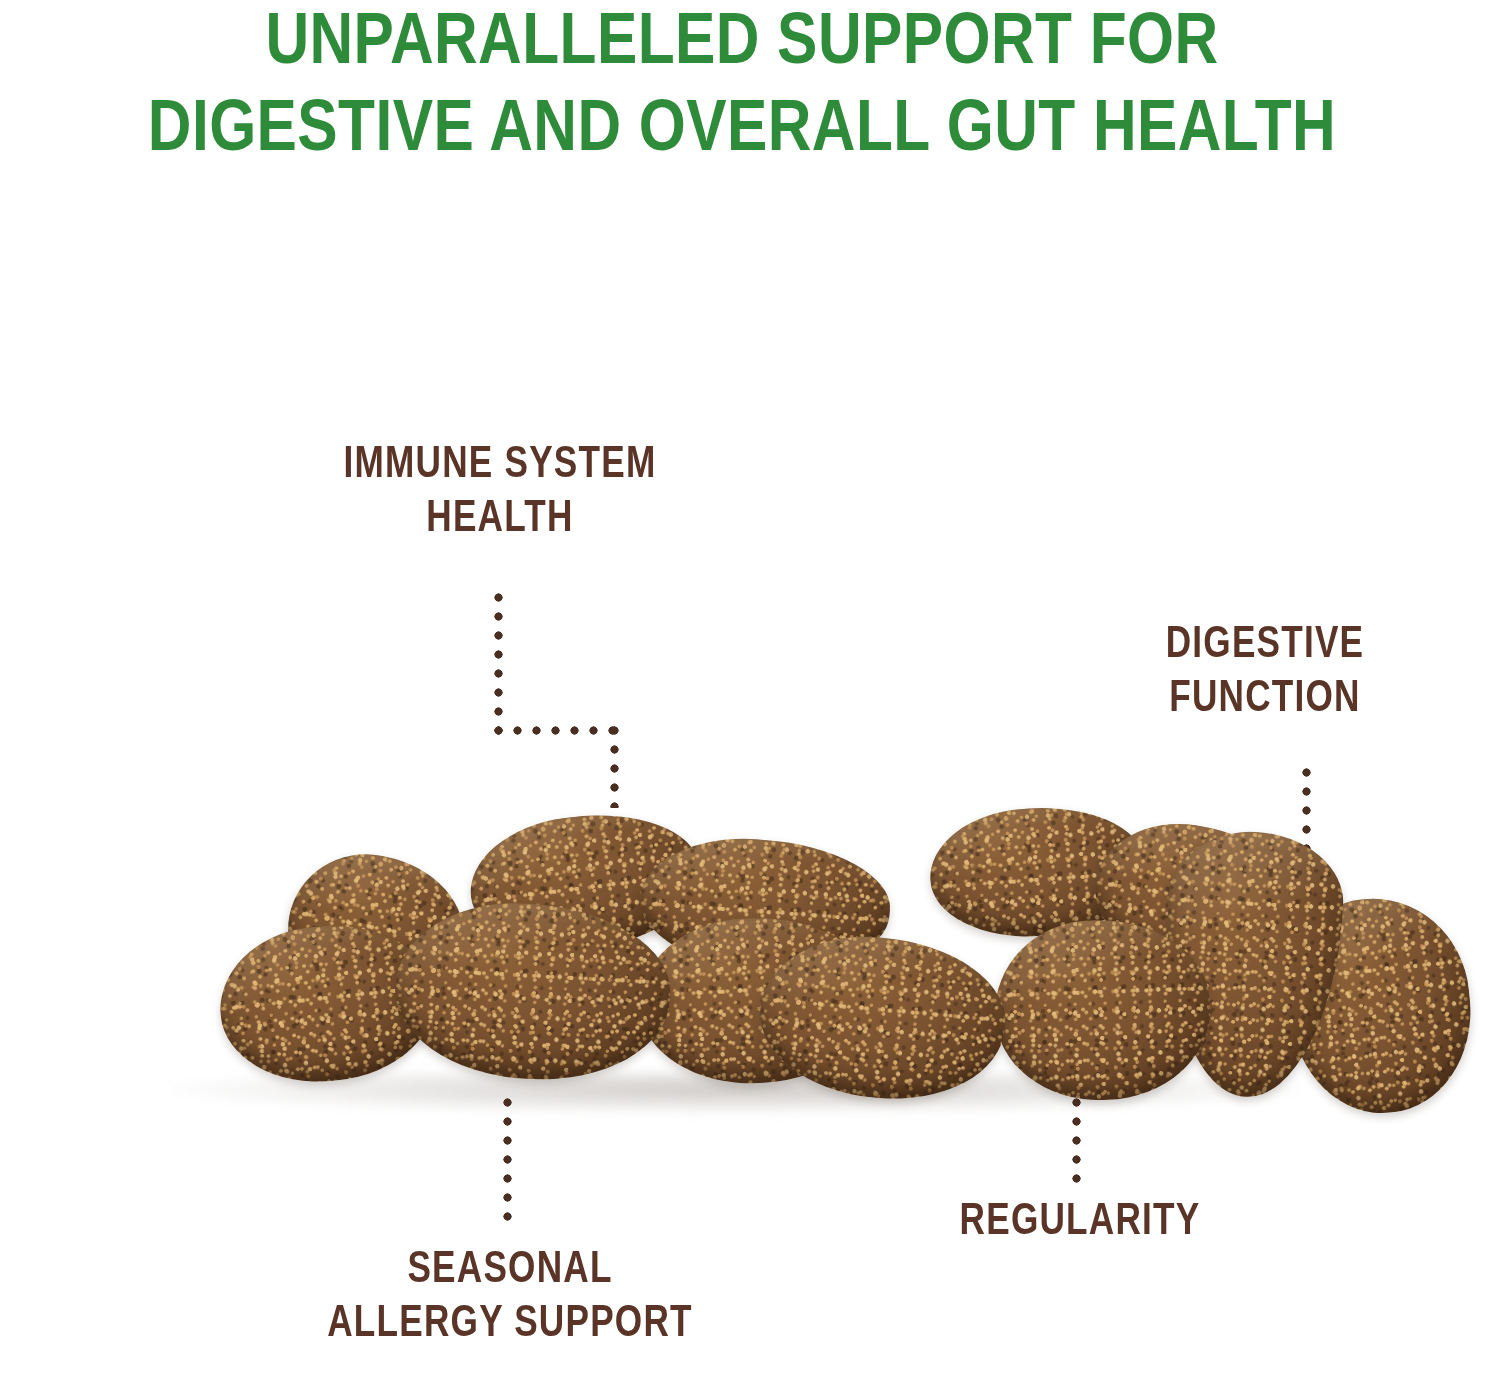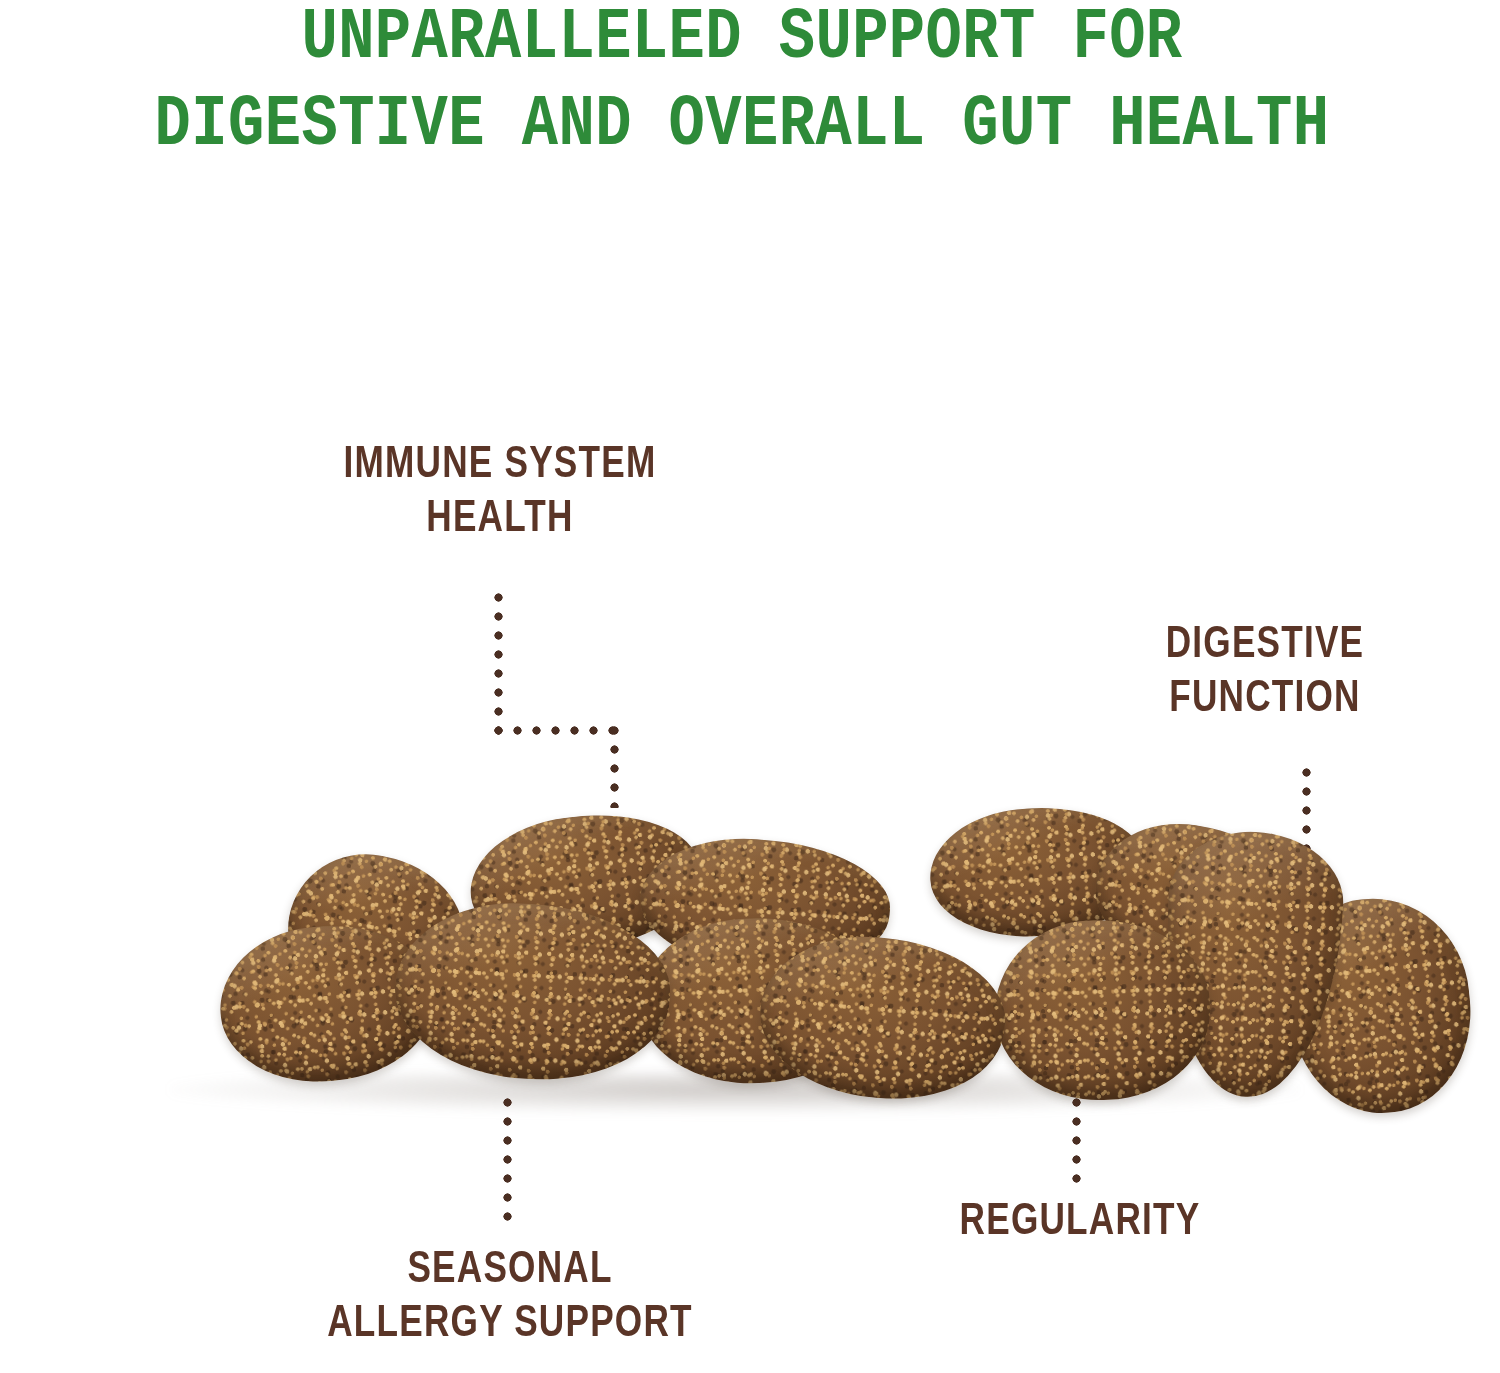--- a/index.html
+++ b/index.html
@@ -9,21 +9,21 @@
     font-family:"Liberation Sans", sans-serif;
     overflow:hidden;
     position:relative;
   }
   .stage{position:absolute;inset:0;background:#fff;}
 
   
   .headline{
     position:absolute;left:0;right:16px;top:4px;
     text-align:center;
-    font-family:Liberation Mono, monospace;
+    font-family:Liberation Sans, sans-serif;
     font-weight:bold;
     color:#2E8B39;
     letter-spacing:0.5px;
     line-height:0.96;
     pointer-events:none;
   }
   .headline .l1{
     display:block;
     font-size:72px;
     transform:scaleX(0.84);

